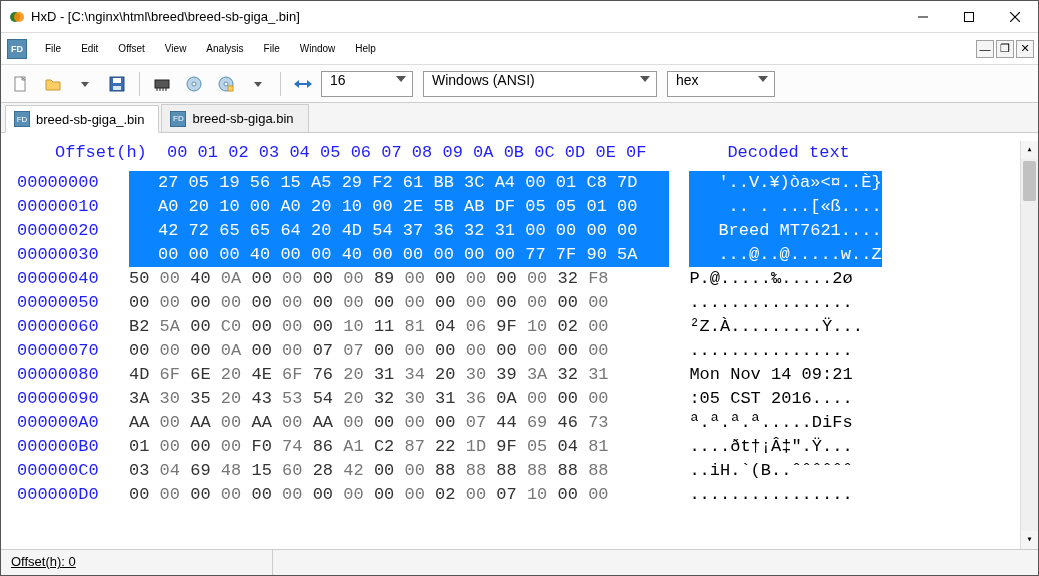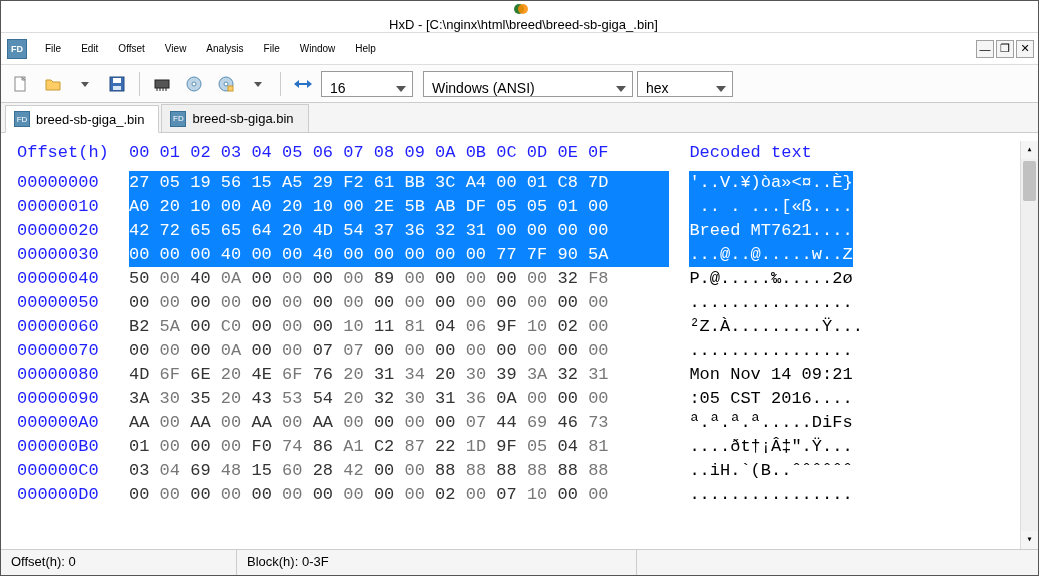--- a/index.html
+++ b/index.html
@@ -14,21 +14,20 @@
   display: flex;
   flex-direction: column;
 }
 .titlebar {
   height: 32px;
   background: #fff;
   display: flex;
   align-items: center;
   padding: 0 0 0 8px;
   border-bottom: 1px solid #ddd;
-  flex-direction: column;
 }
 .titlebar .app-icon {
   width: 16px; height: 16px;
   margin-right: 6px;
   display: flex; align-items: center; justify-content: center;
 }
 .titlebar .title-text { font-size: 13px; color: #000; }
 .titlebar .spacer { flex: 1; }
 .win-btn { width: 46px; height: 32px; display: flex; align-items: center; justify-content: center; color: #222; }
 .menubar {
@@ -58,21 +57,21 @@
   background: #fcfcfc;
 }
 .tb-btn {
   width: 28px; height: 28px;
   display: flex; align-items: center; justify-content: center;
   border: 1px solid transparent;
 }
 .tb-sep { width: 1px; height: 24px; background: #ccc; margin: 0 4px; }
 .tb-dd {
   height: 26px; border: 1px solid #999;
-  display: flex; align-items: flex-end; padding: 0 4px 0 8px;
+  display: flex; align-items: flex-start; padding: 0 4px 0 8px;
   background: #fff; font-size: 14px;
 }
 .tb-dd .arr { margin-left: 6px; }
 .arr {
   width: 14px; height: 14px; display: inline-flex;
   align-items: center; justify-content: center;
 }
 .tabbar {
   height: 30px;
   display: flex;
@@ -102,46 +101,46 @@
   flex: 1;
   font-family: "Consolas", "Courier New", monospace;
   font-size: 17px;
   line-height: 24px;
   padding: 8px 0 0 16px;
   white-space: pre;
   position: relative;
   display: flex;
 }
 .hexcontent { flex: 1; }
-.hdr-row { color: #1f1fff; }
+.hdr-row { color: #1f1fff; margin-left: 38px; }
 .addr { color: #1f1fff; display: inline-block; width: 112px; }
 .hexbytes { display: inline-block; width: 540px; letter-spacing: 0; }
 .dectext { display: inline-block; }
-.selrow .hexbytes, .selrow .dectext { background: #0a84ff; color: #fff; }
+.selrow .hexbytes, .selrow .dectext { background: #0a84ff; color: #fff; padding-left: 29px; }
 .odd-byte { color: #333; }
 .even-byte { color: #777; }
 .scrollbar { width: 18px; background: #f0f0f0; border-left: 1px solid #ddd; position: relative; }
 .scroll-up, .scroll-down {
   position: absolute; left: 0; right: 0;
   height: 18px; display: flex;
   align-items: center; justify-content: center;
   background: #f5f5f5; font-size: 10px;
 }
 .scroll-up { top: 0; }
 .scroll-down { bottom: 0; }
 .scroll-thumb { position: absolute; left: 2px; right: 2px; top: 20px; height: 40px; background: #c1c1c1; border-radius: 2px; }
 .statusbar {
   height: 26px;
   display: flex;
   border-top: 1px solid #ccc;
   font-size: 13px;
   background: #f5f5f5;
 }
 .sb-cell { padding: 4px 10px; border-right: 1px solid #ccc; }
-.sb-cell.w1 { width: 236px; }
+.sb-cell.w1 { width: 272px; text-decoration: underline; }
 .sb-cell.w2 { width: 400px; }
 .sb-cell.w3 { flex: 1; border-right: none; }
 svg { display: block; }
 </style>
 </head>
 <body>
 
 <div class="titlebar">
   <span class="app-icon">
     <svg width="16" height="16">
@@ -248,30 +247,30 @@
   </div>
   <div class="tb-dd" style="width:92px">
     <span>16</span>
     <span style="flex:1"></span>
     <span class="arr">
         <svg width="10" height="6">
           <polygon points="0,0 10,0 5,6" fill="#555"></polygon>
         </svg>
       </span>
   </div>
-  <div class="tb-dd" style="width:210px;margin-left:6px">
+  <div class="tb-dd" style="width:234px;margin-left:6px">
     <span>Windows (ANSI)</span>
     <span style="flex:1"></span>
     <span class="arr">
         <svg width="10" height="6">
           <polygon points="0,0 10,0 5,6" fill="#555"></polygon>
         </svg>
       </span>
   </div>
-  <div class="tb-dd" style="width:96px;">
+  <div class="tb-dd" style="width:108px;margin-left:6px">
     <span>hex</span>
     <span style="flex:1"></span>
     <span class="arr">
         <svg width="10" height="6">
           <polygon points="0,0 10,0 5,6" fill="#555"></polygon>
         </svg>
       </span>
   </div>
 </div>
 
@@ -290,14 +289,13 @@
   <div class="hexcontent" id="hexcontent"><div class="hdr-row"><span class="addr">Offset(h)</span><span class="hexbytes">00&nbsp;01&nbsp;02&nbsp;03&nbsp;04&nbsp;05&nbsp;06&nbsp;07&nbsp;08&nbsp;09&nbsp;0A&nbsp;0B&nbsp;0C&nbsp;0D&nbsp;0E&nbsp;0F</span>&nbsp;&nbsp;<span class="dectext">Decoded text</span></div><div style="height: 6px;"></div><div class="selrow"><span class="addr">00000000</span><span class="hexbytes">27&nbsp;05&nbsp;19&nbsp;56&nbsp;15&nbsp;A5&nbsp;29&nbsp;F2&nbsp;61&nbsp;BB&nbsp;3C&nbsp;A4&nbsp;00&nbsp;01&nbsp;C8&nbsp;7D</span>&nbsp;&nbsp;<span class="dectext">'..V.¥)òa»&lt;¤..È}</span></div><div class="selrow"><span class="addr">00000010</span><span class="hexbytes">A0&nbsp;20&nbsp;10&nbsp;00&nbsp;A0&nbsp;20&nbsp;10&nbsp;00&nbsp;2E&nbsp;5B&nbsp;AB&nbsp;DF&nbsp;05&nbsp;05&nbsp;01&nbsp;00</span>&nbsp;&nbsp;<span class="dectext"> .. . ...[«ß....</span></div><div class="selrow"><span class="addr">00000020</span><span class="hexbytes">42&nbsp;72&nbsp;65&nbsp;65&nbsp;64&nbsp;20&nbsp;4D&nbsp;54&nbsp;37&nbsp;36&nbsp;32&nbsp;31&nbsp;00&nbsp;00&nbsp;00&nbsp;00</span>&nbsp;&nbsp;<span class="dectext">Breed MT7621....</span></div><div class="selrow"><span class="addr">00000030</span><span class="hexbytes">00&nbsp;00&nbsp;00&nbsp;40&nbsp;00&nbsp;00&nbsp;40&nbsp;00&nbsp;00&nbsp;00&nbsp;00&nbsp;00&nbsp;77&nbsp;7F&nbsp;90&nbsp;5A</span>&nbsp;&nbsp;<span class="dectext">...@..@.....w..Z</span></div><div><span class="addr">00000040</span><span class="hexbytes"><span class="odd-byte">50</span>&nbsp;<span class="even-byte">00</span>&nbsp;<span class="odd-byte">40</span>&nbsp;<span class="even-byte">0A</span>&nbsp;<span class="odd-byte">00</span>&nbsp;<span class="even-byte">00</span>&nbsp;<span class="odd-byte">00</span>&nbsp;<span class="even-byte">00</span>&nbsp;<span class="odd-byte">89</span>&nbsp;<span class="even-byte">00</span>&nbsp;<span class="odd-byte">00</span>&nbsp;<span class="even-byte">00</span>&nbsp;<span class="odd-byte">00</span>&nbsp;<span class="even-byte">00</span>&nbsp;<span class="odd-byte">32</span>&nbsp;<span class="even-byte">F8</span></span>&nbsp;&nbsp;<span class="dectext">P.@.....‰.....2ø</span></div><div><span class="addr">00000050</span><span class="hexbytes"><span class="odd-byte">00</span>&nbsp;<span class="even-byte">00</span>&nbsp;<span class="odd-byte">00</span>&nbsp;<span class="even-byte">00</span>&nbsp;<span class="odd-byte">00</span>&nbsp;<span class="even-byte">00</span>&nbsp;<span class="odd-byte">00</span>&nbsp;<span class="even-byte">00</span>&nbsp;<span class="odd-byte">00</span>&nbsp;<span class="even-byte">00</span>&nbsp;<span class="odd-byte">00</span>&nbsp;<span class="even-byte">00</span>&nbsp;<span class="odd-byte">00</span>&nbsp;<span class="even-byte">00</span>&nbsp;<span class="odd-byte">00</span>&nbsp;<span class="even-byte">00</span></span>&nbsp;&nbsp;<span class="dectext">................</span></div><div><span class="addr">00000060</span><span class="hexbytes"><span class="odd-byte">B2</span>&nbsp;<span class="even-byte">5A</span>&nbsp;<span class="odd-byte">00</span>&nbsp;<span class="even-byte">C0</span>&nbsp;<span class="odd-byte">00</span>&nbsp;<span class="even-byte">00</span>&nbsp;<span class="odd-byte">00</span>&nbsp;<span class="even-byte">10</span>&nbsp;<span class="odd-byte">11</span>&nbsp;<span class="even-byte">81</span>&nbsp;<span class="odd-byte">04</span>&nbsp;<span class="even-byte">06</span>&nbsp;<span class="odd-byte">9F</span>&nbsp;<span class="even-byte">10</span>&nbsp;<span class="odd-byte">02</span>&nbsp;<span class="even-byte">00</span></span>&nbsp;&nbsp;<span class="dectext">²Z.À.........Ÿ...</span></div><div><span class="addr">00000070</span><span class="hexbytes"><span class="odd-byte">00</span>&nbsp;<span class="even-byte">00</span>&nbsp;<span class="odd-byte">00</span>&nbsp;<span class="even-byte">0A</span>&nbsp;<span class="odd-byte">00</span>&nbsp;<span class="even-byte">00</span>&nbsp;<span class="odd-byte">07</span>&nbsp;<span class="even-byte">07</span>&nbsp;<span class="odd-byte">00</span>&nbsp;<span class="even-byte">00</span>&nbsp;<span class="odd-byte">00</span>&nbsp;<span class="even-byte">00</span>&nbsp;<span class="odd-byte">00</span>&nbsp;<span class="even-byte">00</span>&nbsp;<span class="odd-byte">00</span>&nbsp;<span class="even-byte">00</span></span>&nbsp;&nbsp;<span class="dectext">................</span></div><div><span class="addr">00000080</span><span class="hexbytes"><span class="odd-byte">4D</span>&nbsp;<span class="even-byte">6F</span>&nbsp;<span class="odd-byte">6E</span>&nbsp;<span class="even-byte">20</span>&nbsp;<span class="odd-byte">4E</span>&nbsp;<span class="even-byte">6F</span>&nbsp;<span class="odd-byte">76</span>&nbsp;<span class="even-byte">20</span>&nbsp;<span class="odd-byte">31</span>&nbsp;<span class="even-byte">34</span>&nbsp;<span class="odd-byte">20</span>&nbsp;<span class="even-byte">30</span>&nbsp;<span class="odd-byte">39</span>&nbsp;<span class="even-byte">3A</span>&nbsp;<span class="odd-byte">32</span>&nbsp;<span class="even-byte">31</span></span>&nbsp;&nbsp;<span class="dectext">Mon Nov 14 09:21</span></div><div><span class="addr">00000090</span><span class="hexbytes"><span class="odd-byte">3A</span>&nbsp;<span class="even-byte">30</span>&nbsp;<span class="odd-byte">35</span>&nbsp;<span class="even-byte">20</span>&nbsp;<span class="odd-byte">43</span>&nbsp;<span class="even-byte">53</span>&nbsp;<span class="odd-byte">54</span>&nbsp;<span class="even-byte">20</span>&nbsp;<span class="odd-byte">32</span>&nbsp;<span class="even-byte">30</span>&nbsp;<span class="odd-byte">31</span>&nbsp;<span class="even-byte">36</span>&nbsp;<span class="odd-byte">0A</span>&nbsp;<span class="even-byte">00</span>&nbsp;<span class="odd-byte">00</span>&nbsp;<span class="even-byte">00</span></span>&nbsp;&nbsp;<span class="dectext">:05 CST 2016....</span></div><div><span class="addr">000000A0</span><span class="hexbytes"><span class="odd-byte">AA</span>&nbsp;<span class="even-byte">00</span>&nbsp;<span class="odd-byte">AA</span>&nbsp;<span class="even-byte">00</span>&nbsp;<span class="odd-byte">AA</span>&nbsp;<span class="even-byte">00</span>&nbsp;<span class="odd-byte">AA</span>&nbsp;<span class="even-byte">00</span>&nbsp;<span class="odd-byte">00</span>&nbsp;<span class="even-byte">00</span>&nbsp;<span class="odd-byte">00</span>&nbsp;<span class="even-byte">07</span>&nbsp;<span class="odd-byte">44</span>&nbsp;<span class="even-byte">69</span>&nbsp;<span class="odd-byte">46</span>&nbsp;<span class="even-byte">73</span></span>&nbsp;&nbsp;<span class="dectext">ª.ª.ª.ª.....DiFs</span></div><div><span class="addr">000000B0</span><span class="hexbytes"><span class="odd-byte">01</span>&nbsp;<span class="even-byte">00</span>&nbsp;<span class="odd-byte">00</span>&nbsp;<span class="even-byte">00</span>&nbsp;<span class="odd-byte">F0</span>&nbsp;<span class="even-byte">74</span>&nbsp;<span class="odd-byte">86</span>&nbsp;<span class="even-byte">A1</span>&nbsp;<span class="odd-byte">C2</span>&nbsp;<span class="even-byte">87</span>&nbsp;<span class="odd-byte">22</span>&nbsp;<span class="even-byte">1D</span>&nbsp;<span class="odd-byte">9F</span>&nbsp;<span class="even-byte">05</span>&nbsp;<span class="odd-byte">04</span>&nbsp;<span class="even-byte">81</span></span>&nbsp;&nbsp;<span class="dectext">....ðt†¡Â‡".Ÿ...</span></div><div><span class="addr">000000C0</span><span class="hexbytes"><span class="odd-byte">03</span>&nbsp;<span class="even-byte">04</span>&nbsp;<span class="odd-byte">69</span>&nbsp;<span class="even-byte">48</span>&nbsp;<span class="odd-byte">15</span>&nbsp;<span class="even-byte">60</span>&nbsp;<span class="odd-byte">28</span>&nbsp;<span class="even-byte">42</span>&nbsp;<span class="odd-byte">00</span>&nbsp;<span class="even-byte">00</span>&nbsp;<span class="odd-byte">88</span>&nbsp;<span class="even-byte">88</span>&nbsp;<span class="odd-byte">88</span>&nbsp;<span class="even-byte">88</span>&nbsp;<span class="odd-byte">88</span>&nbsp;<span class="even-byte">88</span></span>&nbsp;&nbsp;<span class="dectext">..iH.`(B..ˆˆˆˆˆˆ</span></div><div><span class="addr">000000D0</span><span class="hexbytes"><span class="odd-byte">00</span>&nbsp;<span class="even-byte">00</span>&nbsp;<span class="odd-byte">00</span>&nbsp;<span class="even-byte">00</span>&nbsp;<span class="odd-byte">00</span>&nbsp;<span class="even-byte">00</span>&nbsp;<span class="odd-byte">00</span>&nbsp;<span class="even-byte">00</span>&nbsp;<span class="odd-byte">00</span>&nbsp;<span class="even-byte">00</span>&nbsp;<span class="odd-byte">02</span>&nbsp;<span class="even-byte">00</span>&nbsp;<span class="odd-byte">07</span>&nbsp;<span class="even-byte">10</span>&nbsp;<span class="odd-byte">00</span>&nbsp;<span class="even-byte">00</span></span>&nbsp;&nbsp;<span class="dectext">................</span></div></div>
   <div class="scrollbar">
     <div class="scroll-up">▴</div>
     <div class="scroll-thumb"></div>
     <div class="scroll-down">▾</div>
   </div>
 </div>
 
 <div class="statusbar">
   <div class="sb-cell w1">Offset(h): 0</div>
-  <div class="sb-cell w2">Block(h): 0-3F</div>
 </div>
 
 </body></html>

